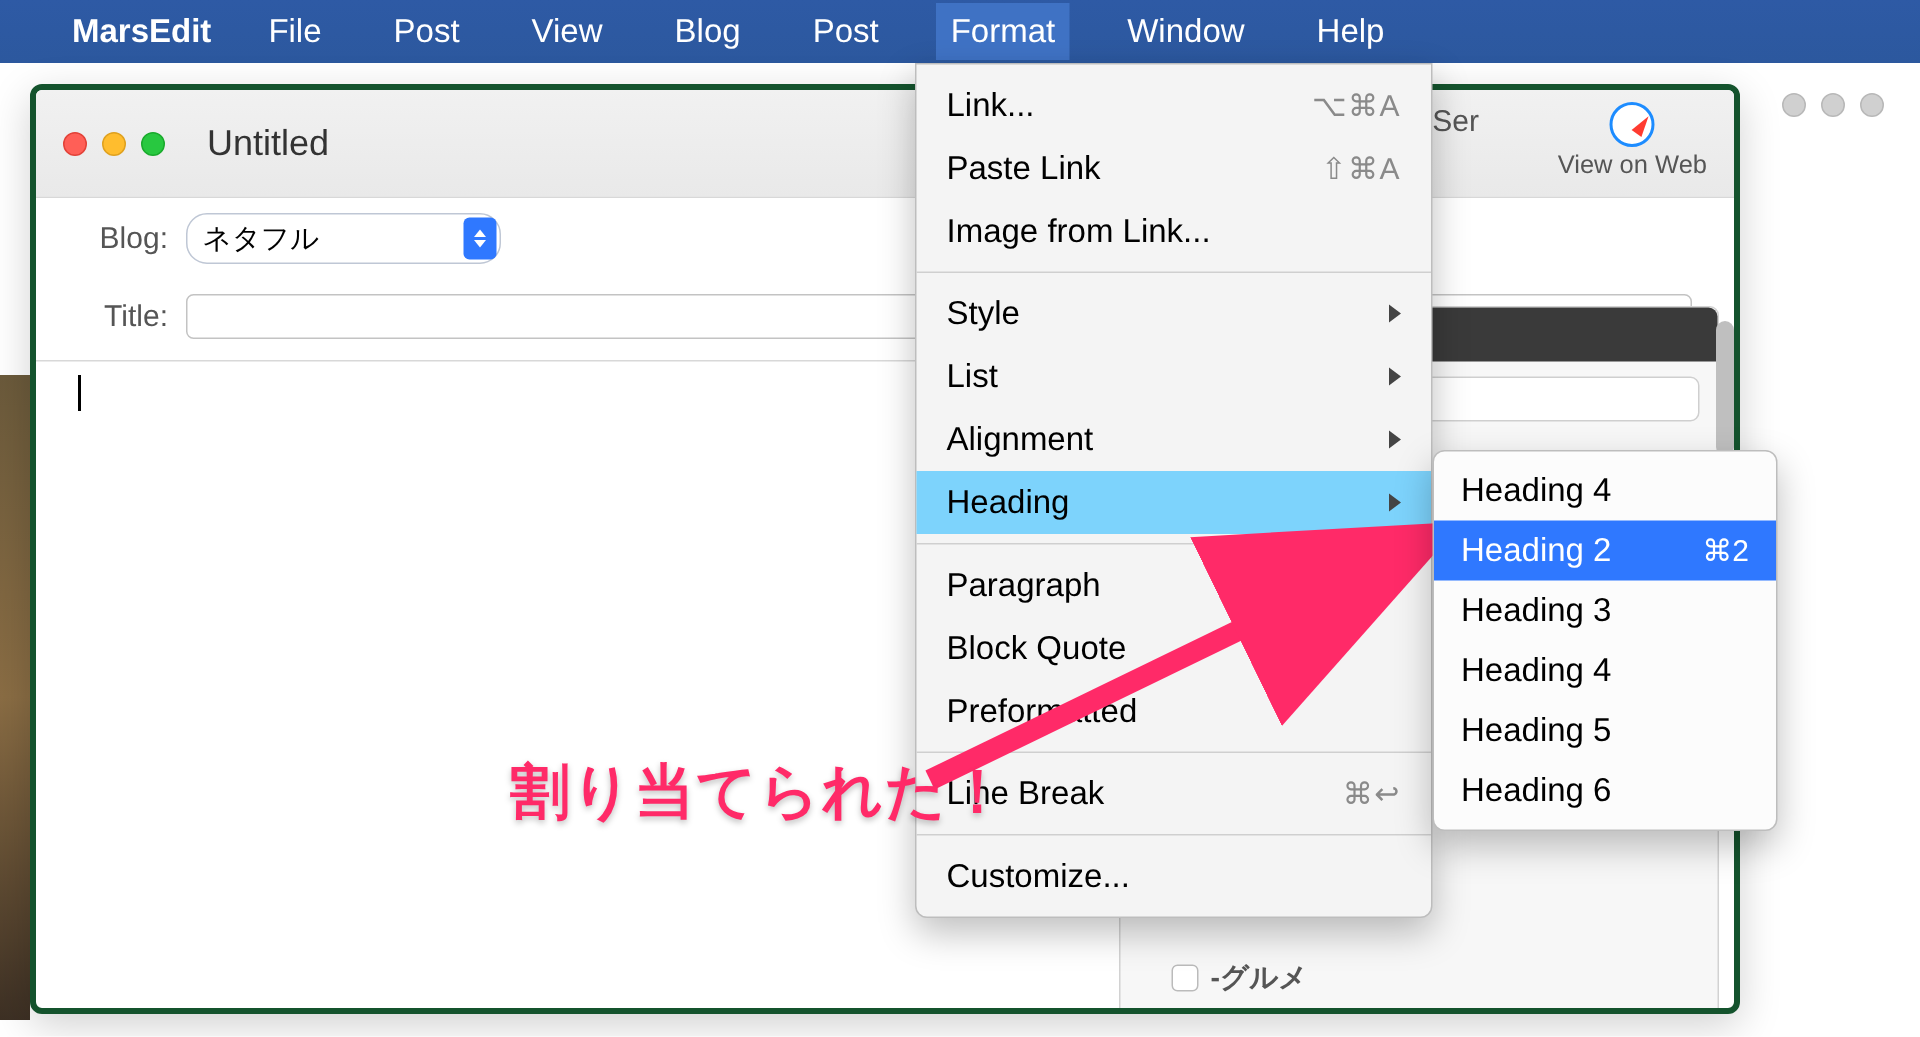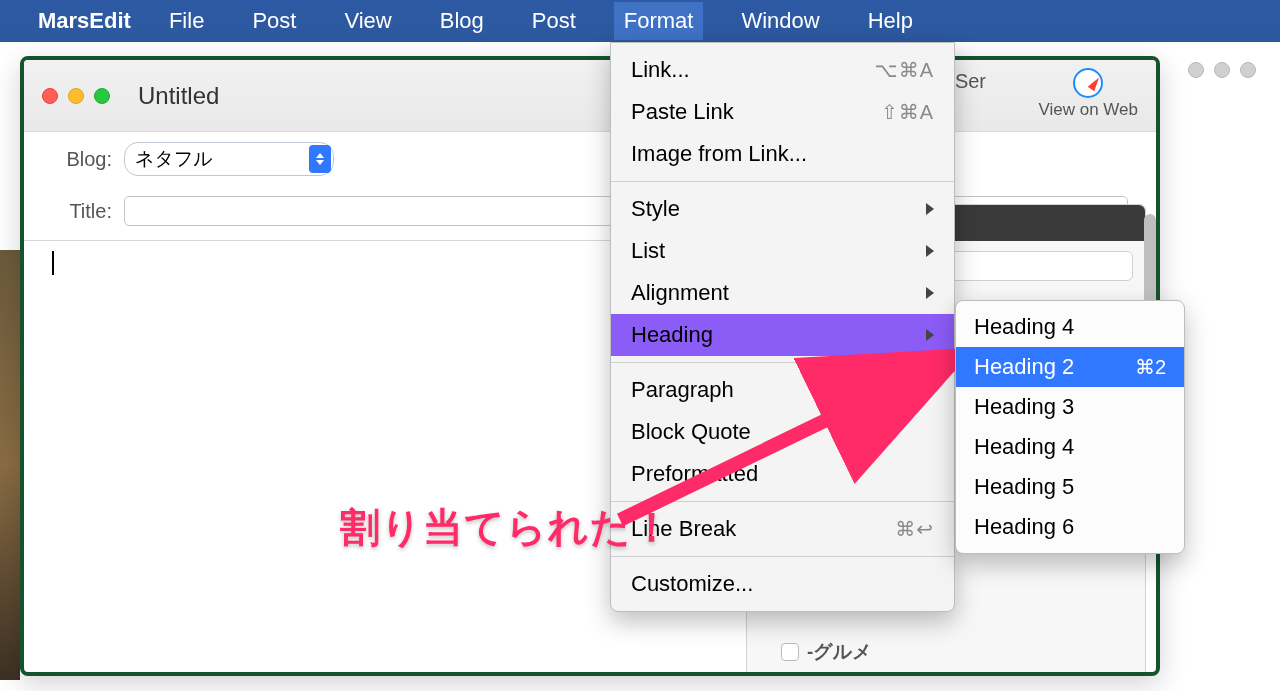--- a/index.html
+++ b/index.html
@@ -1,19 +1,19 @@
 <!DOCTYPE html>
 <html><head>
 <meta charset="utf-8">
 <style>
   * { margin:0; padding:0; box-sizing:border-box; font-family: -apple-system, "Helvetica Neue", Arial, sans-serif; }
   body { width:1280px; height:691px; background:#fff; overflow:hidden; position:relative; color:#000; }
 
   
-  .menubar { position:absolute; top:0; left:0; right:0; height:42px; background:linear-gradient(#2e5aa5,#2c589e); display:flex; align-items:center; padding:0 16px; color:#fff; font-size:22px; }
+  .menubar { position:absolute; top:0; left:0; right:0; height:42px; background:linear-gradient(#2e5aa5,#2c589e); display:flex; align-items:center; padding:0 26px; color:#fff; font-size:22px; }
   .menubar .apple { margin-right:22px; font-size:26px; }
   .menubar .app { font-weight:600; margin-right:28px; }
   .menubar .mitem { margin-right:28px; padding:6px 10px; border-radius:0; cursor:default; }
   .menubar .mitem.active { background:#3f72c4; }
 
   
   .window { position:absolute; top:56px; left:20px; width:1140px; height:620px; background:#fff; border:4px solid #14532d; border-radius:8px; box-shadow:0 8px 28px rgba(0,0,0,.18); overflow:hidden; }
   .titlebar { height:72px; background:linear-gradient(#f1f1f1,#e9e9e9); display:flex; align-items:center; padding:0 18px; border-bottom:1px solid #d8d8d8; }
   .traffic { display:flex; gap:10px; margin-right:28px; }
   .dot { width:16px; height:16px; border-radius:50%; }
@@ -46,21 +46,21 @@
   .sidepanel .search{border:1px solid #cfcfcf;border-radius:6px;height:30px;background:#fff;margin-bottom:12px;}
   .chk{display:flex;align-items:center;gap:8px;font-size:19px;color:#555;margin:6px 0 6px 22px;font-weight:bold;}
   .chk .box{width:18px;height:18px;border:1px solid #bbb;border-radius:4px;background:#fff;}
 
   
   .menu { position:absolute; top:42px; left:610px; width:345px; background:#f4f4f4; border:1px solid #bdbdbd; border-radius:0 0 8px 8px; box-shadow:0 10px 24px rgba(0,0,0,.25); padding:6px 0; }
   .menu .item{display:flex;align-items:center;justify-content:space-between;padding:8px 20px;font-size:22px;color:#000;}
   .menu .item .sc{color:#8a8a8a;font-size:20px;letter-spacing:1px;}
   .menu .sep{height:1px;background:#cfcfcf;margin:6px 0;}
   .menu .item.sub:after{content:"";width:0;height:0;border-top:6px solid transparent;border-bottom:6px solid transparent;border-left:8px solid #444;margin-left:8px;}
-  .menu .item.hilite{background:#8b5cf6;}
+  .menu .item.hilite{background:#7dd3fc;}
 
   
   .submenu{position:absolute;top:300px;left:955px;width:230px;background:#fcfcfc;border:1px solid #bdbdbd;border-radius:8px;box-shadow:0 10px 24px rgba(0,0,0,.25);padding:6px 0;z-index:10;}
   .submenu .item{display:flex;justify-content:space-between;align-items:center;padding:7px 18px;font-size:22px;color:#000;}
   .submenu .item.sel{background:#2f78ff;color:#fff;}
   .submenu .item .sc{font-size:20px;}
 
   
   .bgdots{position:absolute;top:62px;right:24px;display:flex;gap:10px;}
   .bgdots .d{width:16px;height:16px;border-radius:50%;background:#d0d0d0;border:1px solid #b8b8b8;}

